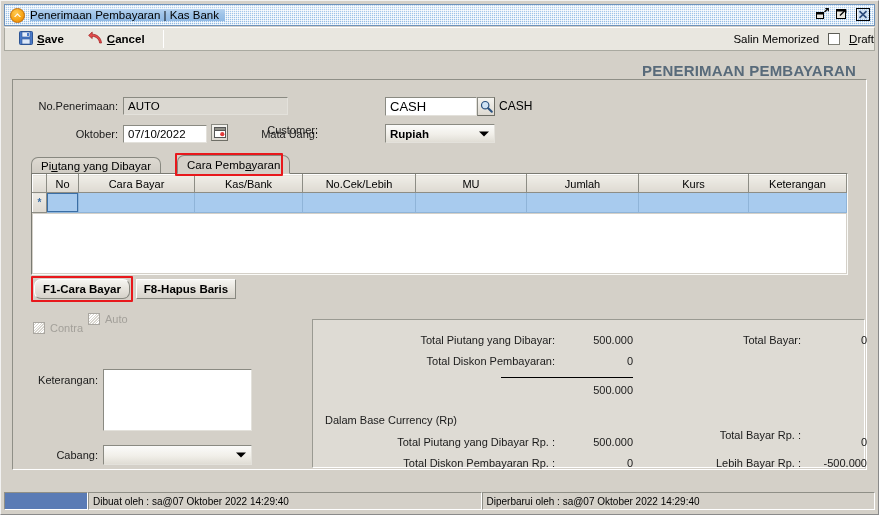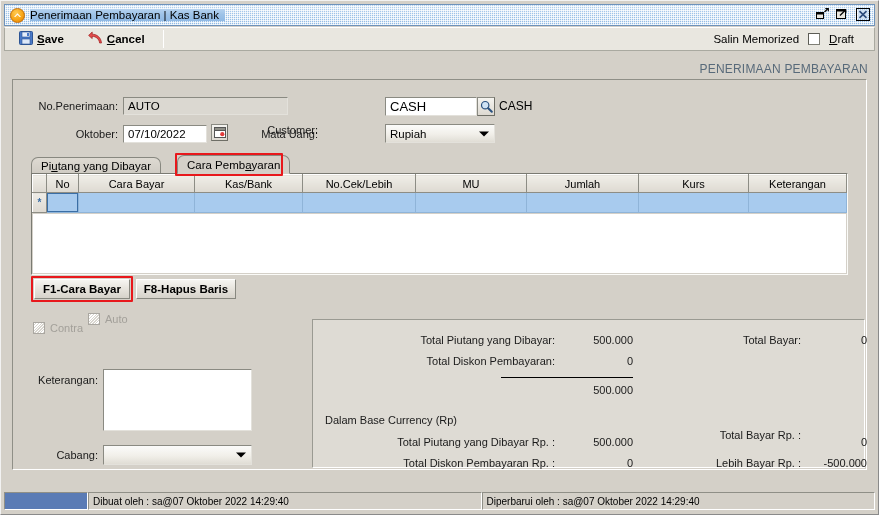--- a/index.html
+++ b/index.html
@@ -74,41 +74,41 @@
     font-size: 11.5px; font-weight: bold; color: #000;
     border: 1px solid transparent; cursor: default;
   }
   .tb-btn .lbl u { text-decoration: underline; }
   .tb-sep {
     width: 1px; height: 18px; margin-left: 8px;
     background: #9b9b93; border-right: 1px solid #ffffff;
   }
   .tb-right {
     margin-left: auto; display: flex; align-items: center; gap: 9px;
-    padding-right: 20px;
+    padding-right: 0;
   }
   .tb-right .memo { font-size: 11.5px; color: #000; }
   .cb {
     width: 12px; height: 12px; background: #fff;
     border: 1px solid #7f7f76;
     border-top-color: #5c5c55; border-left-color: #5c5c55;
     display: inline-block; flex: none;
   }
   .cb.disabled {
     background: #d8d5ce;
     border-color: #aaa7a1;
     background-image: repeating-linear-gradient(135deg, #ffffff 0 1px, #d8d5ce 1px 2px);
   }
   .draft-lbl { font-size: 11.5px; color: #000; }
   .draft-lbl u { text-decoration: underline; }
 
   
   .page-head {
-    position: absolute; right: 10px; top: 61px;
-    font-size: 12px; font-weight: normal; color: #586a7a;
+    position: absolute; right: 22px; top: 61px;
+    font-size: 15px; font-weight: bold; color: #586a7a;
     letter-spacing: .2px;
   }
 
   
   .panel {
     position: absolute; left: 11px; top: 78px; right: 11px; bottom: 44px;
     background: #d4d0c8;
     border: 1px solid #8f8f87;
     border-right-color: #ffffff; border-bottom-color: #ffffff;
   }
@@ -351,21 +351,21 @@
     <div class="txtbox" style="left:372px;top:17px;width:92px;height:19px;font-size:13px;">CASH</div>
     <div class="lookup-btn" style="left:464px;top:17px;width:18px;height:19px;">
       <svg width="13" height="13" viewBox="0 0 13 13">
         <circle cx="5.2" cy="5.2" r="3.7" fill="#cfe3f5" stroke="#29507e" stroke-width="1.2"></circle>
         <path d="M8.2 8.2 L11.8 11.8" stroke="#29507e" stroke-width="2" stroke-linecap="round"></path>
       </svg>
     </div>
     <div class="suffix-txt" style="left:486px;top:19px;">CASH</div>
 
     <div class="fld-label" style="left:245px;top:48px;width:60px;">Mata Uang:</div>
-    <div class="combo" style="left:372px;top:44px;width:110px;height:19px;">
+    <div class="combo" style="left:372px;top:44px;width:110px;height:19px;font-weight:bold;">
       <span>Rupiah</span>
       <span class="arrow"></span>
     </div>
 
     <div class="tabstrip">
       <div class="tab inactive" style="left:0;">
         <span>Pi<u>u</u>tang yang Dibayar</span>
       </div>
       <div class="tab active" style="left:146px;">
         <span>Cara Pemb<u>a</u>yaran</span>
@@ -409,21 +409,21 @@
             <td></td>
             <td></td>
             <td></td>
             <td></td>
             <td></td>
           </tr>
         </tbody>
       </table>
     </div>
 
-    <div class="btn" style="left:21px;top:199px;width:96px;">F1-Cara Bayar</div>
+    <div class="btn" style="left:21px;top:199px;width:96px;border-radius:7px;">F1-Cara Bayar</div>
     <div class="btn-hl" style="left:18px;top:196px;width:102px;height:26px;"></div>
     <div class="btn" style="left:123px;top:199px;width:100px;">F8-Hapus Baris</div>
 
     <div class="chk-row" style="left:20px;top:242px;">
       <span class="cb disabled"></span>
       <span class="t">Contra</span>
     </div>
     <div class="chk-row" style="left:75px;top:233px;">
       <span class="cb disabled"></span>
       <span class="t">Auto</span>

